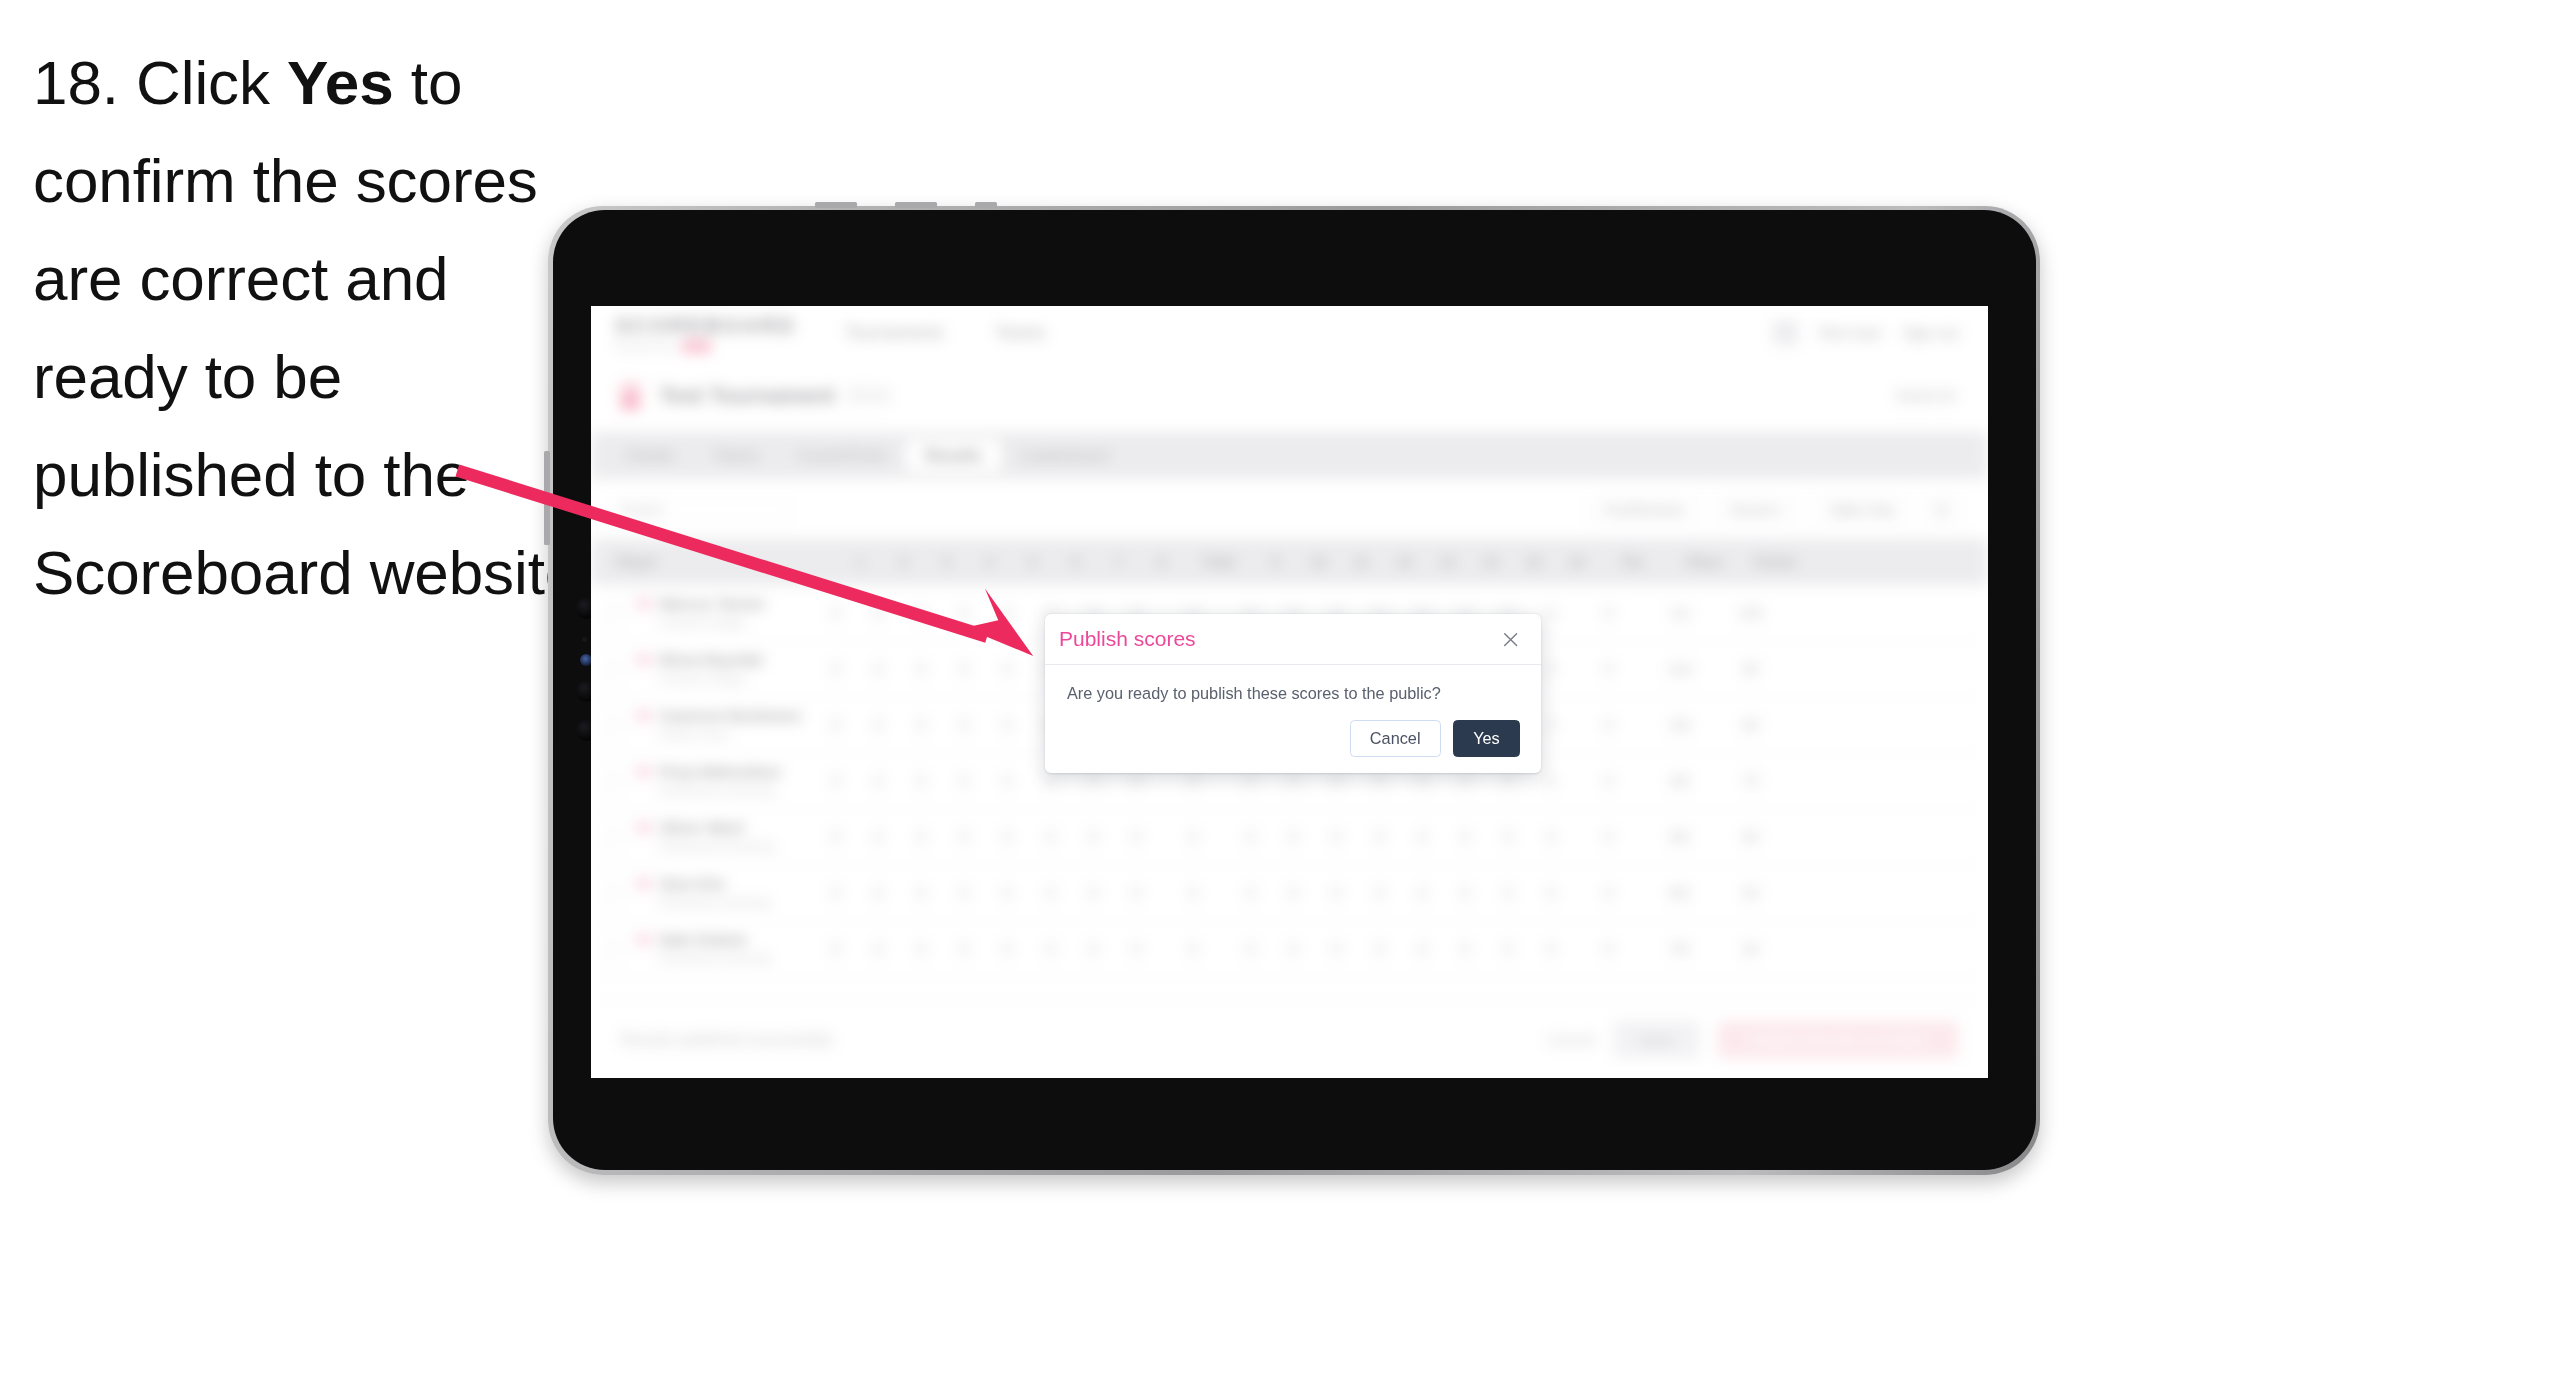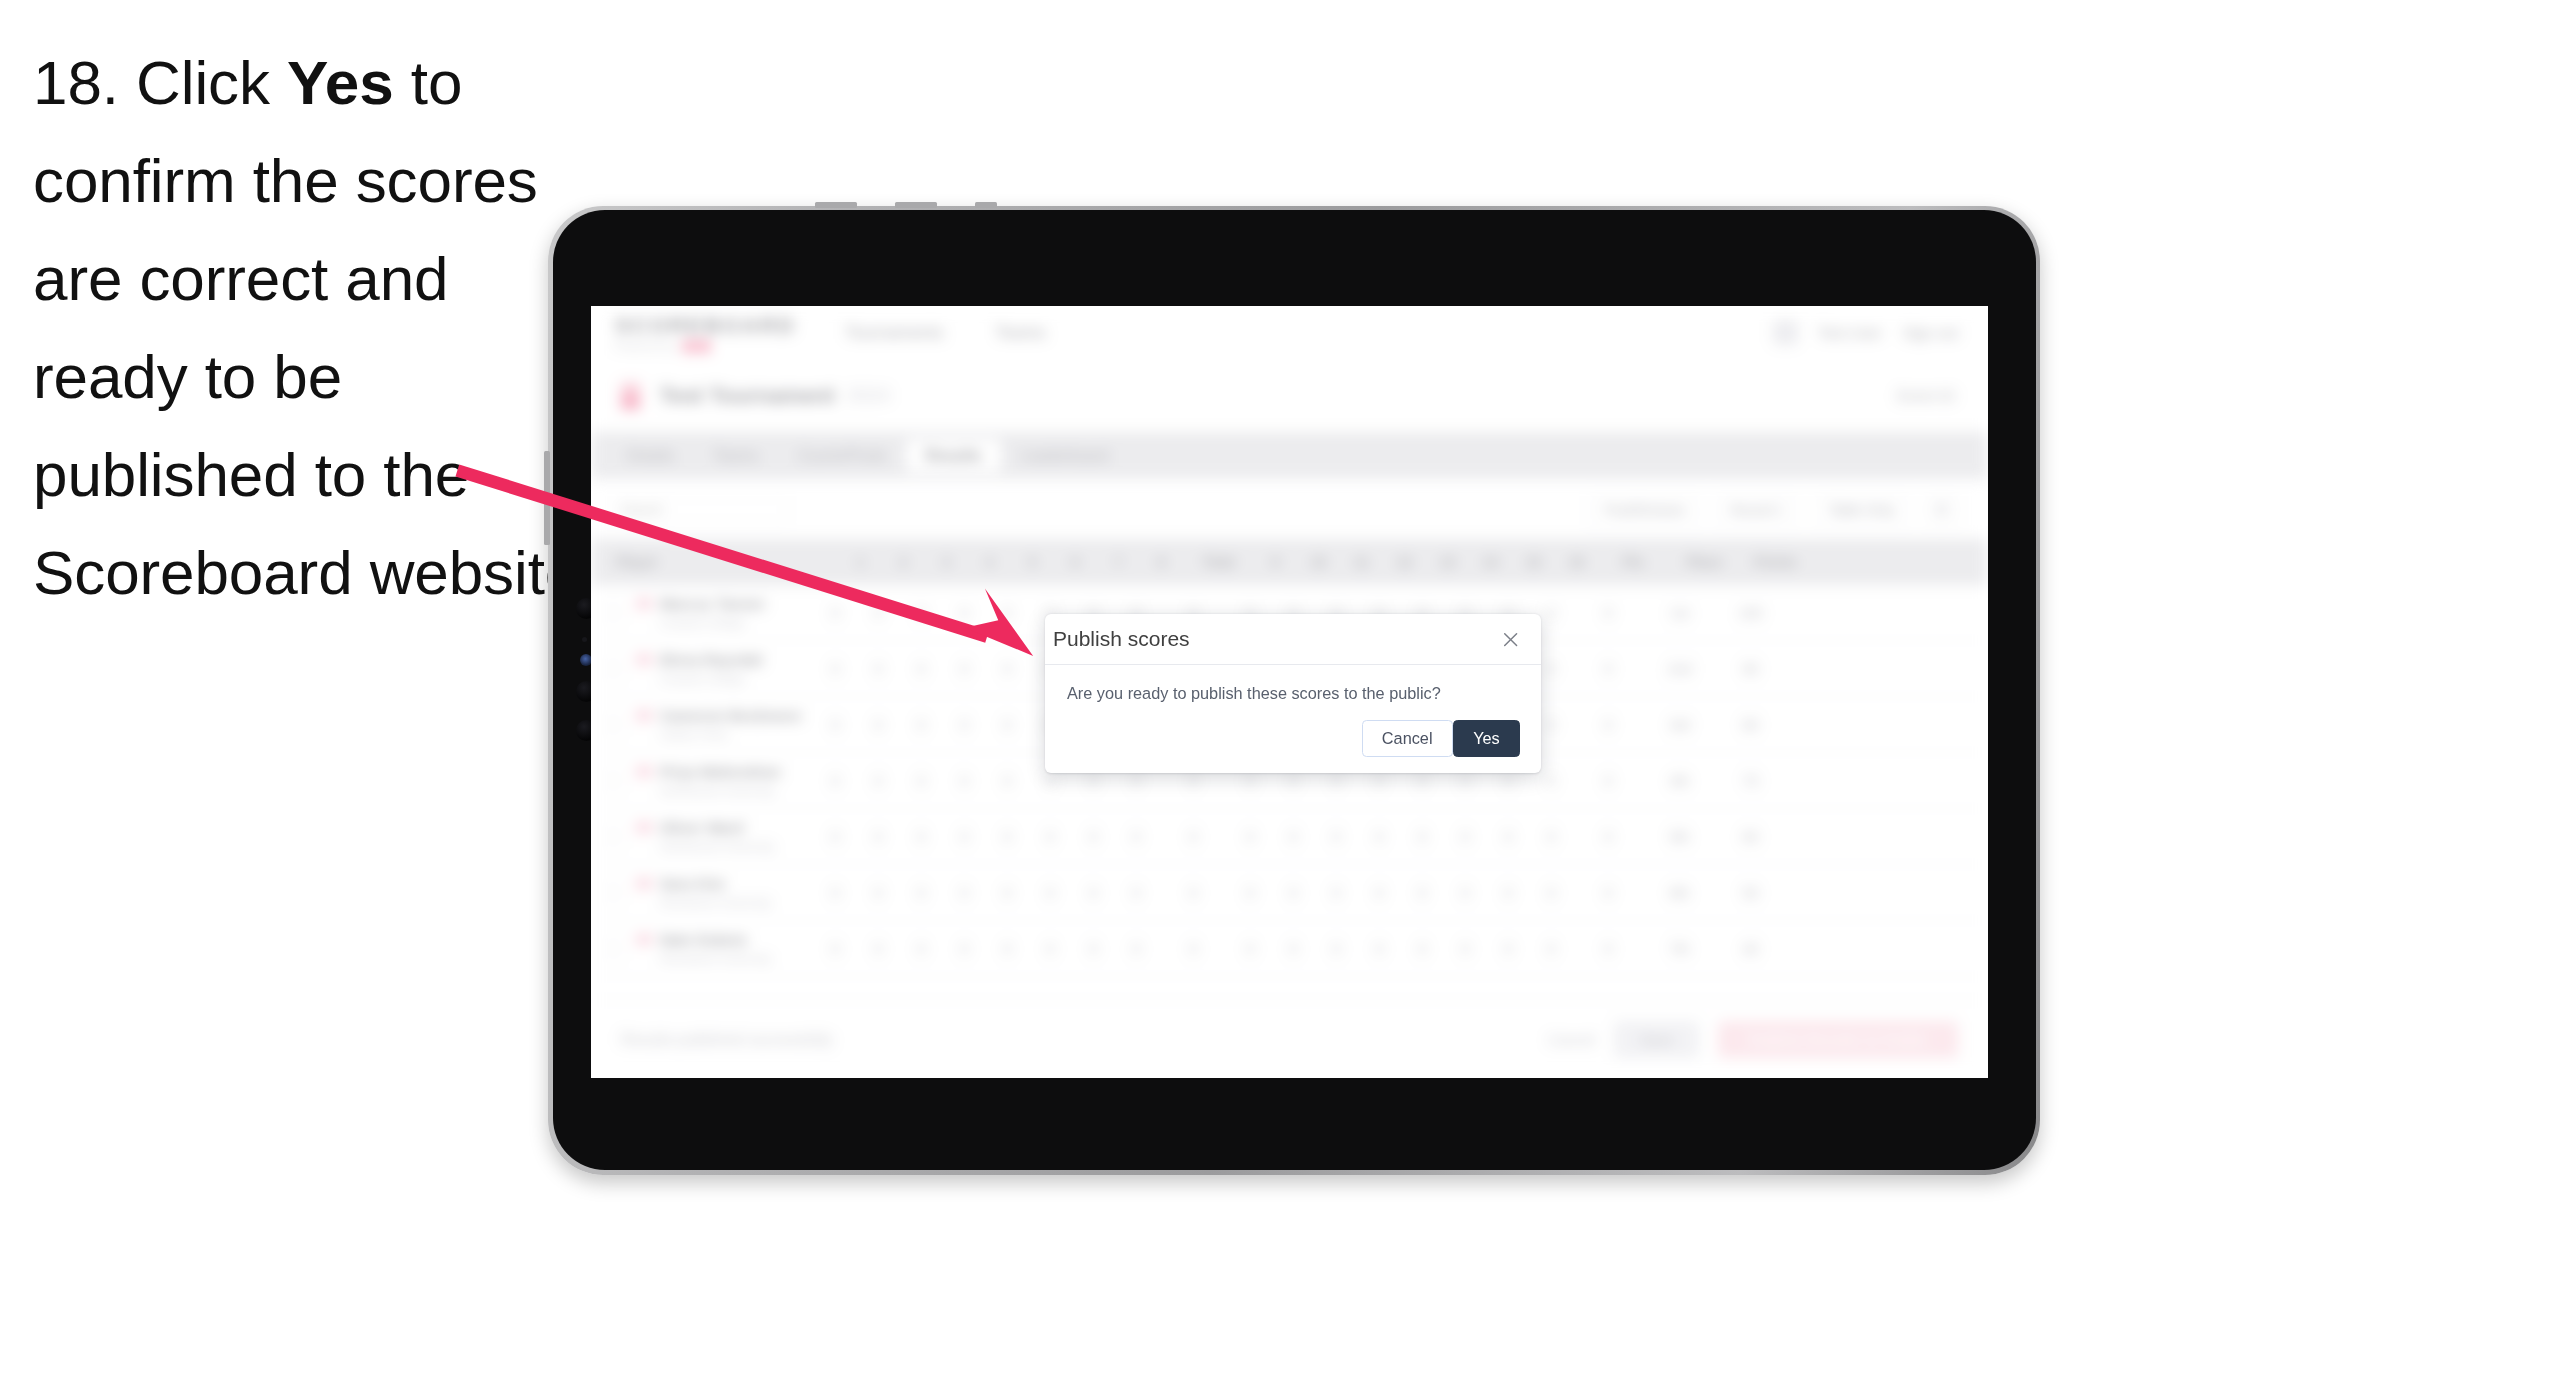--- a/index.html
+++ b/index.html
@@ -231,40 +231,40 @@
     box-shadow: 0 4.5px 19.3px rgba(20,25,40,0.17), 0 0.7px 2.2px rgba(20,25,40,0.12);
     z-index: 20;
   }
   #modal .m-head {
     position: relative;
     height: 50px;
     border-bottom: 0.7px solid #e7e9ee;
     display: flex; align-items: center;
   }
   #modal .m-title {
-    margin-left: 8px;
+    margin-left: 14px;
     font-size: 21px;
-    color: #404040;
+    color: #ec4899;
     font-weight: 400;
   }
   #modal .m-close {
     position: absolute; right: 15px; top: 10.4px;
     width: 30px; height: 30px;
     display: flex; align-items: center; justify-content: center;
     cursor: pointer;
   }
   #modal .m-close svg { display: block; }
   #modal .m-body {
     padding: 19.3px 22px 0 22px;
     font-size: 16.3px;
     color: #59606e;
   }
   #modal .m-actions {
     position: absolute; right: 21px; bottom: 16.3px;
-    display: flex; align-items: center; gap: 0;
+    display: flex; align-items: center; gap: 12px;
   }
   #modal .btn {
     font-size: 16.3px;
     border-radius: 4.5px;
     padding: 9px 19.3px;
     cursor: pointer;
     line-height: 1;
     border: 0.7px solid transparent;
   }
   #modal .btn-cancel {

